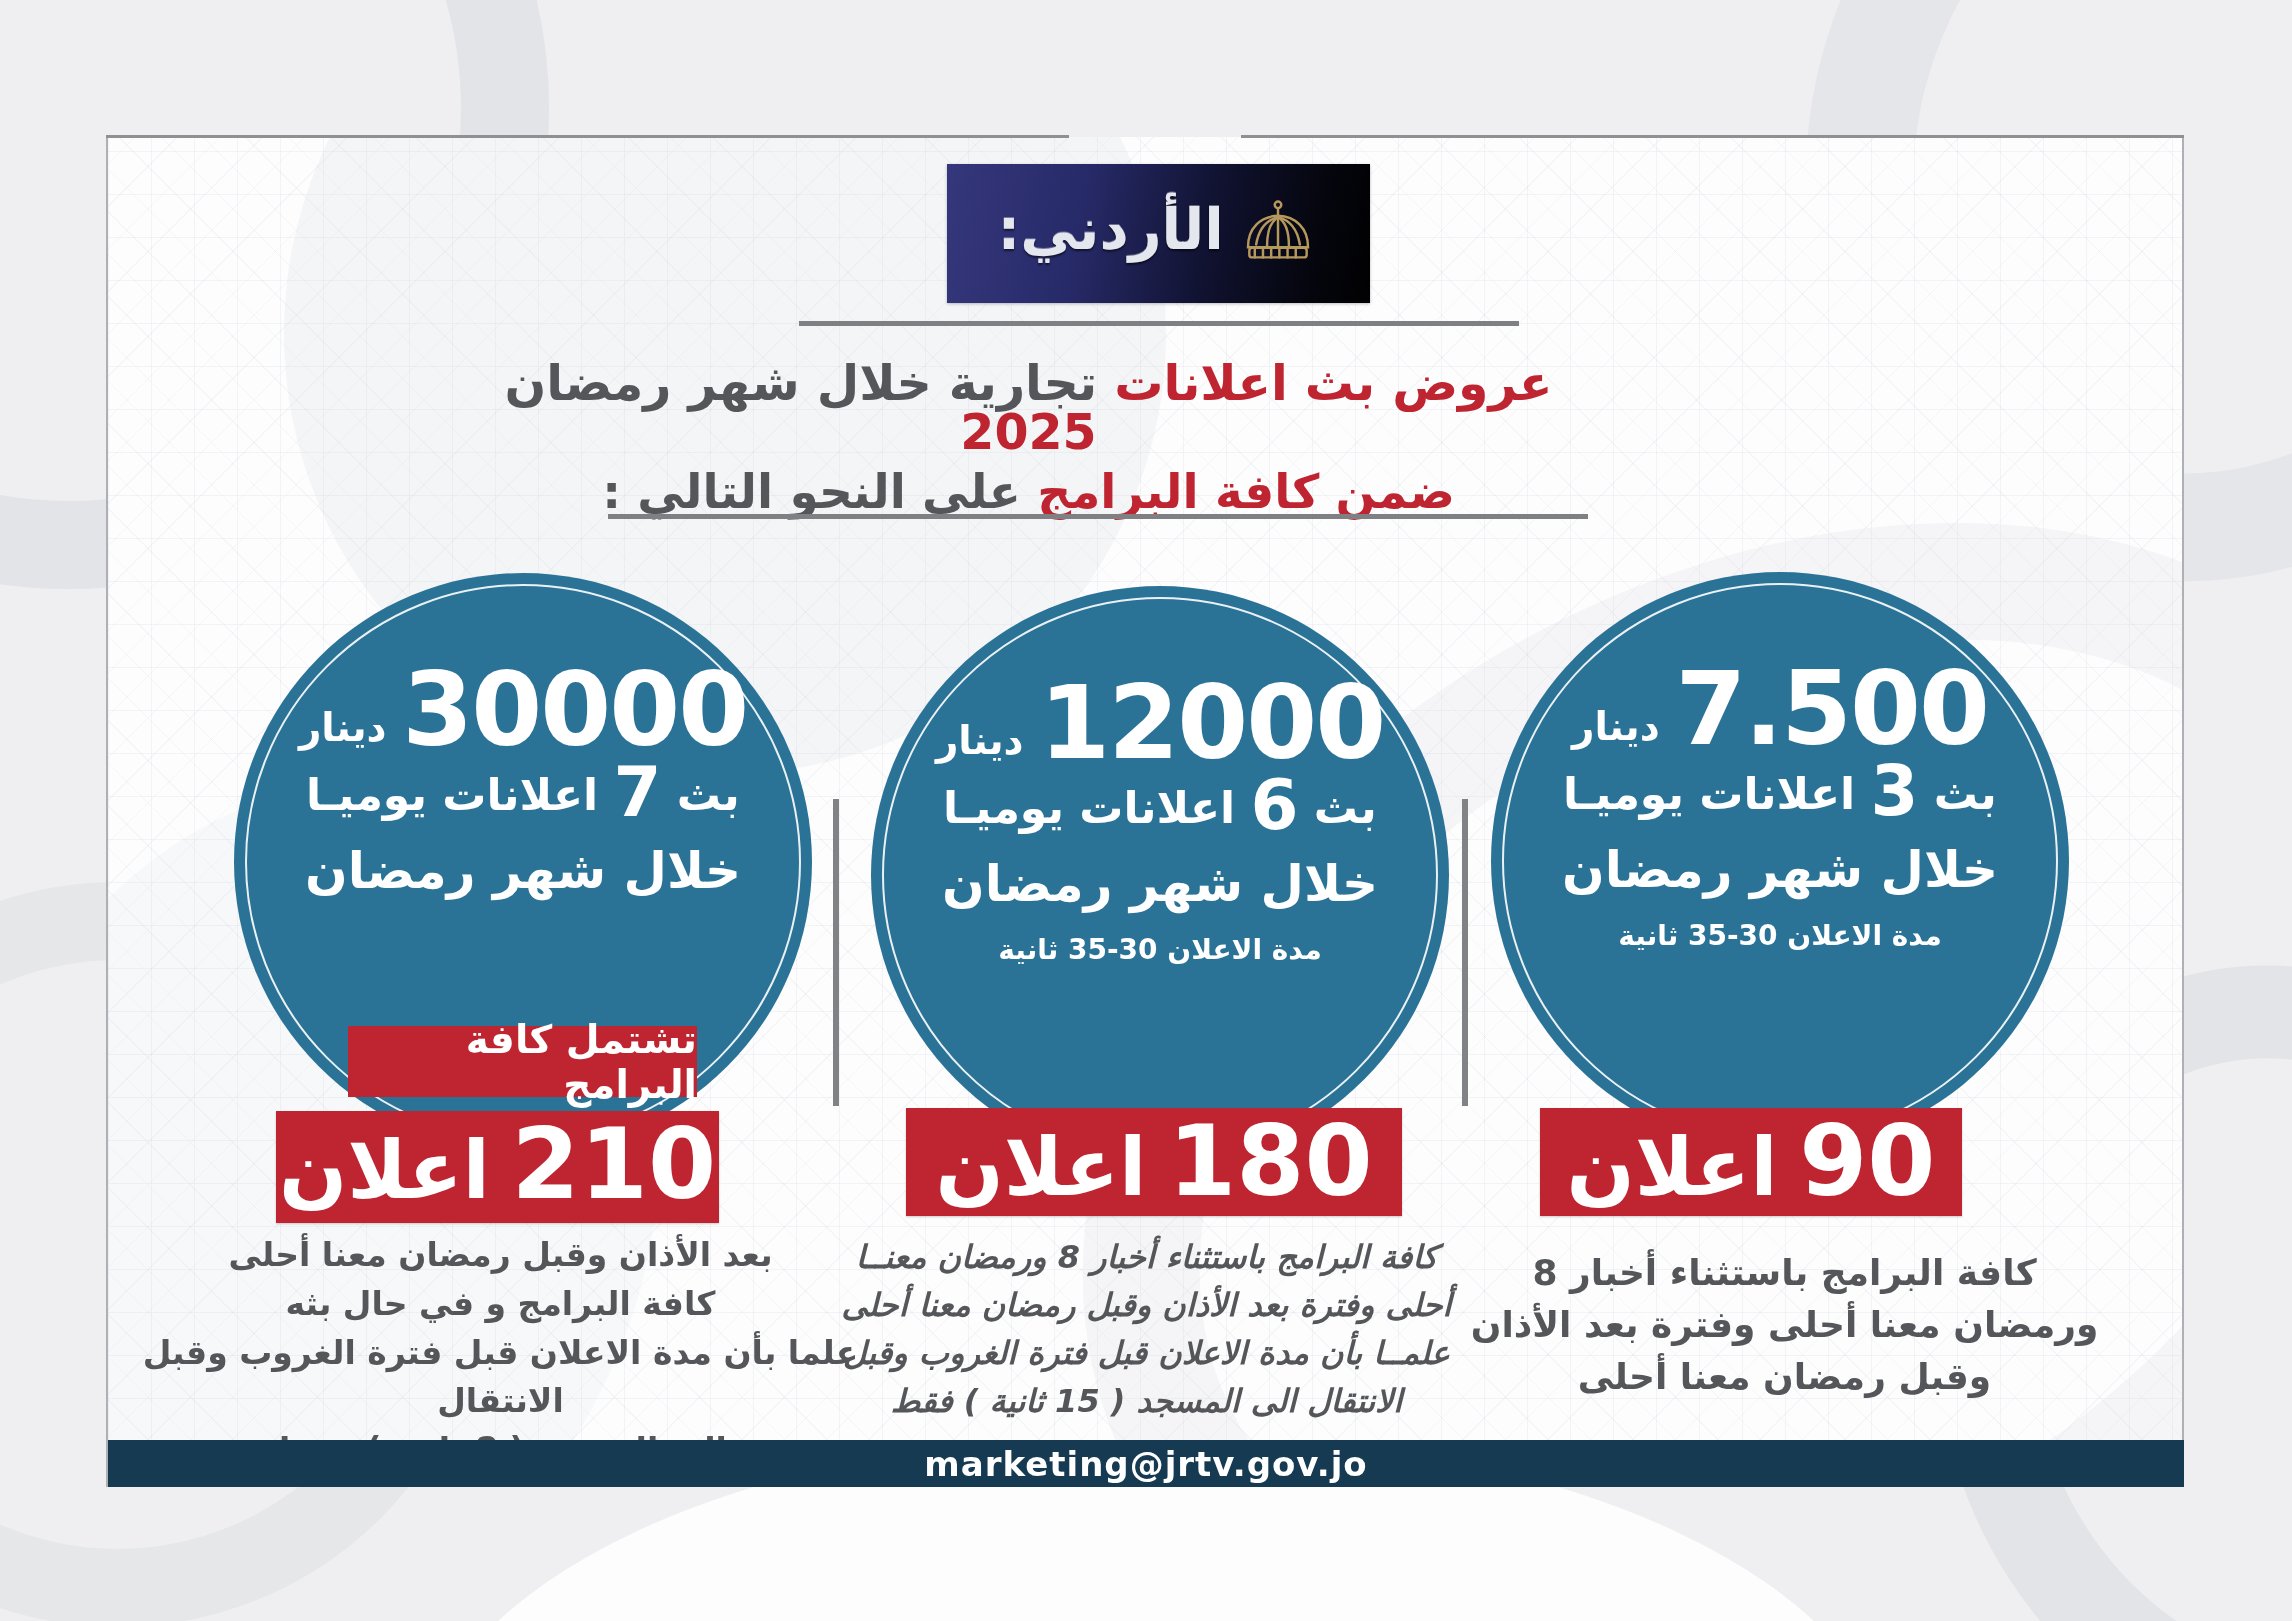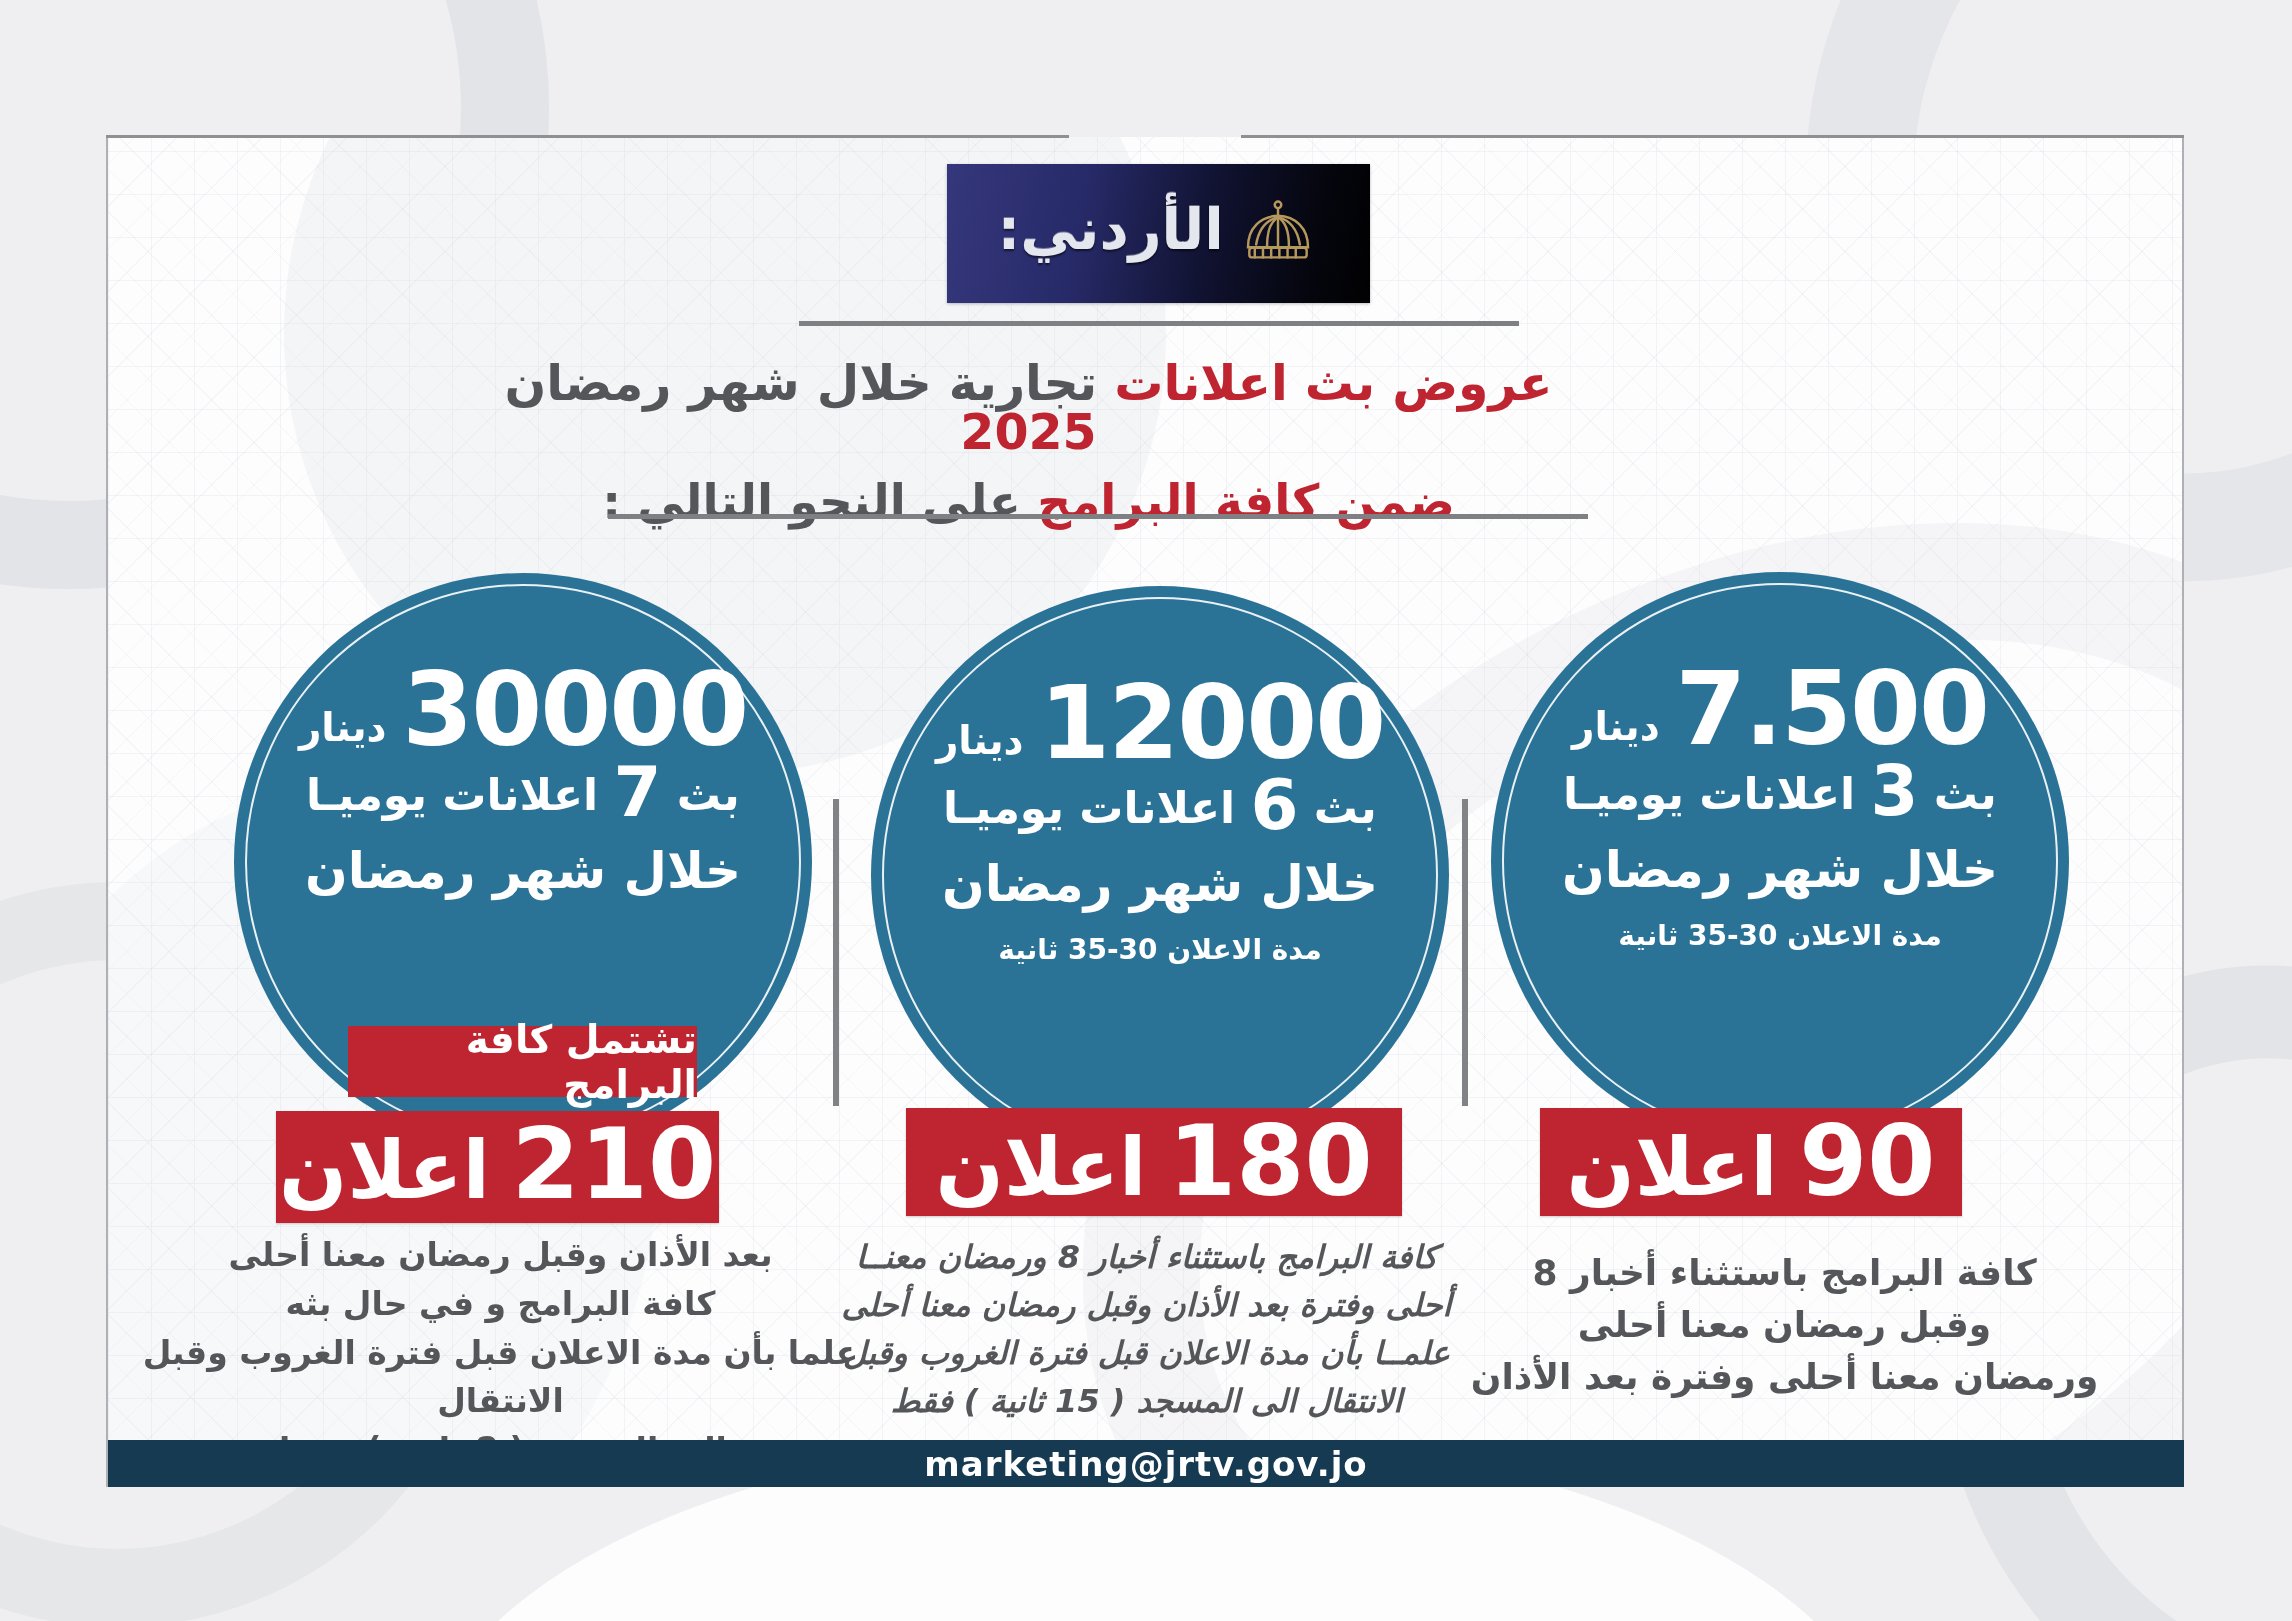--- a/index.html
+++ b/index.html
@@ -53,21 +53,21 @@
   
   .hr1{position:absolute;left:799px;top:321px;width:720px;height:4.9px;background:#7e8083;}
   .hr2{position:absolute;left:608px;top:514px;width:980px;height:4.9px;background:#7e8083;}
   .vr{position:absolute;top:799px;width:5.9px;height:307px;background:#808285;}
   .vr1{left:833px;}
   .vr2{left:1462px;}
   
   .title{
     position:absolute;left:470px;top:359px;width:1117px;direction:rtl;text-align:center;
   }
-  .title .l1{font-size:49px;font-weight:bold;line-height:1.0;margin-bottom:21px;}
+  .title .l1{font-size:49px;font-weight:bold;line-height:1.0;margin-bottom:11px;}
   .title .l2{font-size:47px;font-weight:bold;line-height:1.0;}
   .t-red{color:#be2530;}
   .t-gray{color:#55565a;}
   
   .circle{
     position:absolute;width:578px;height:578px;border-radius:50%;
     background:#2b7396;z-index:2;
   }
   .circle::before{
     content:"";position:absolute;inset:10.8px;border:2.9px solid rgba(255,255,255,.9);
@@ -227,22 +227,22 @@
     <span class="b-num">180</span>
     <span class="b-word">اعلان</span>
   </div>
   <div class="banner b-left">
     <span class="b-num">210</span>
     <span class="b-word">اعلان</span>
   </div>
 
   <div class="notes n-right">
     <div>كافة البرامج باستثناء أخبار 8</div>
+    <div>ورمضان معنا أحلى وفترة بعد الأذان</div>
     <div>وقبل رمضان معنا أحلى</div>
-    <div>ورمضان معنا أحلى وفترة بعد الأذان</div>
   </div>
   <div class="notes n-mid">
     <div>كافة البرامج باستثناء أخبار 8 ورمضان معنــا</div>
     <div>أحلى وفترة بعد الأذان وقبل رمضان معنا أحلى</div>
     <div>علمــا بأن مدة الاعلان قبل فترة الغروب وقبل</div>
     <div>الانتقال الى المسجد ( 15 ثانية ) فقط</div>
   </div>
   <div class="notes n-left">
     <div>بعد الأذان وقبل رمضان معنا أحلى</div>
     <div>كافة البرامج و في حال بثه</div>

